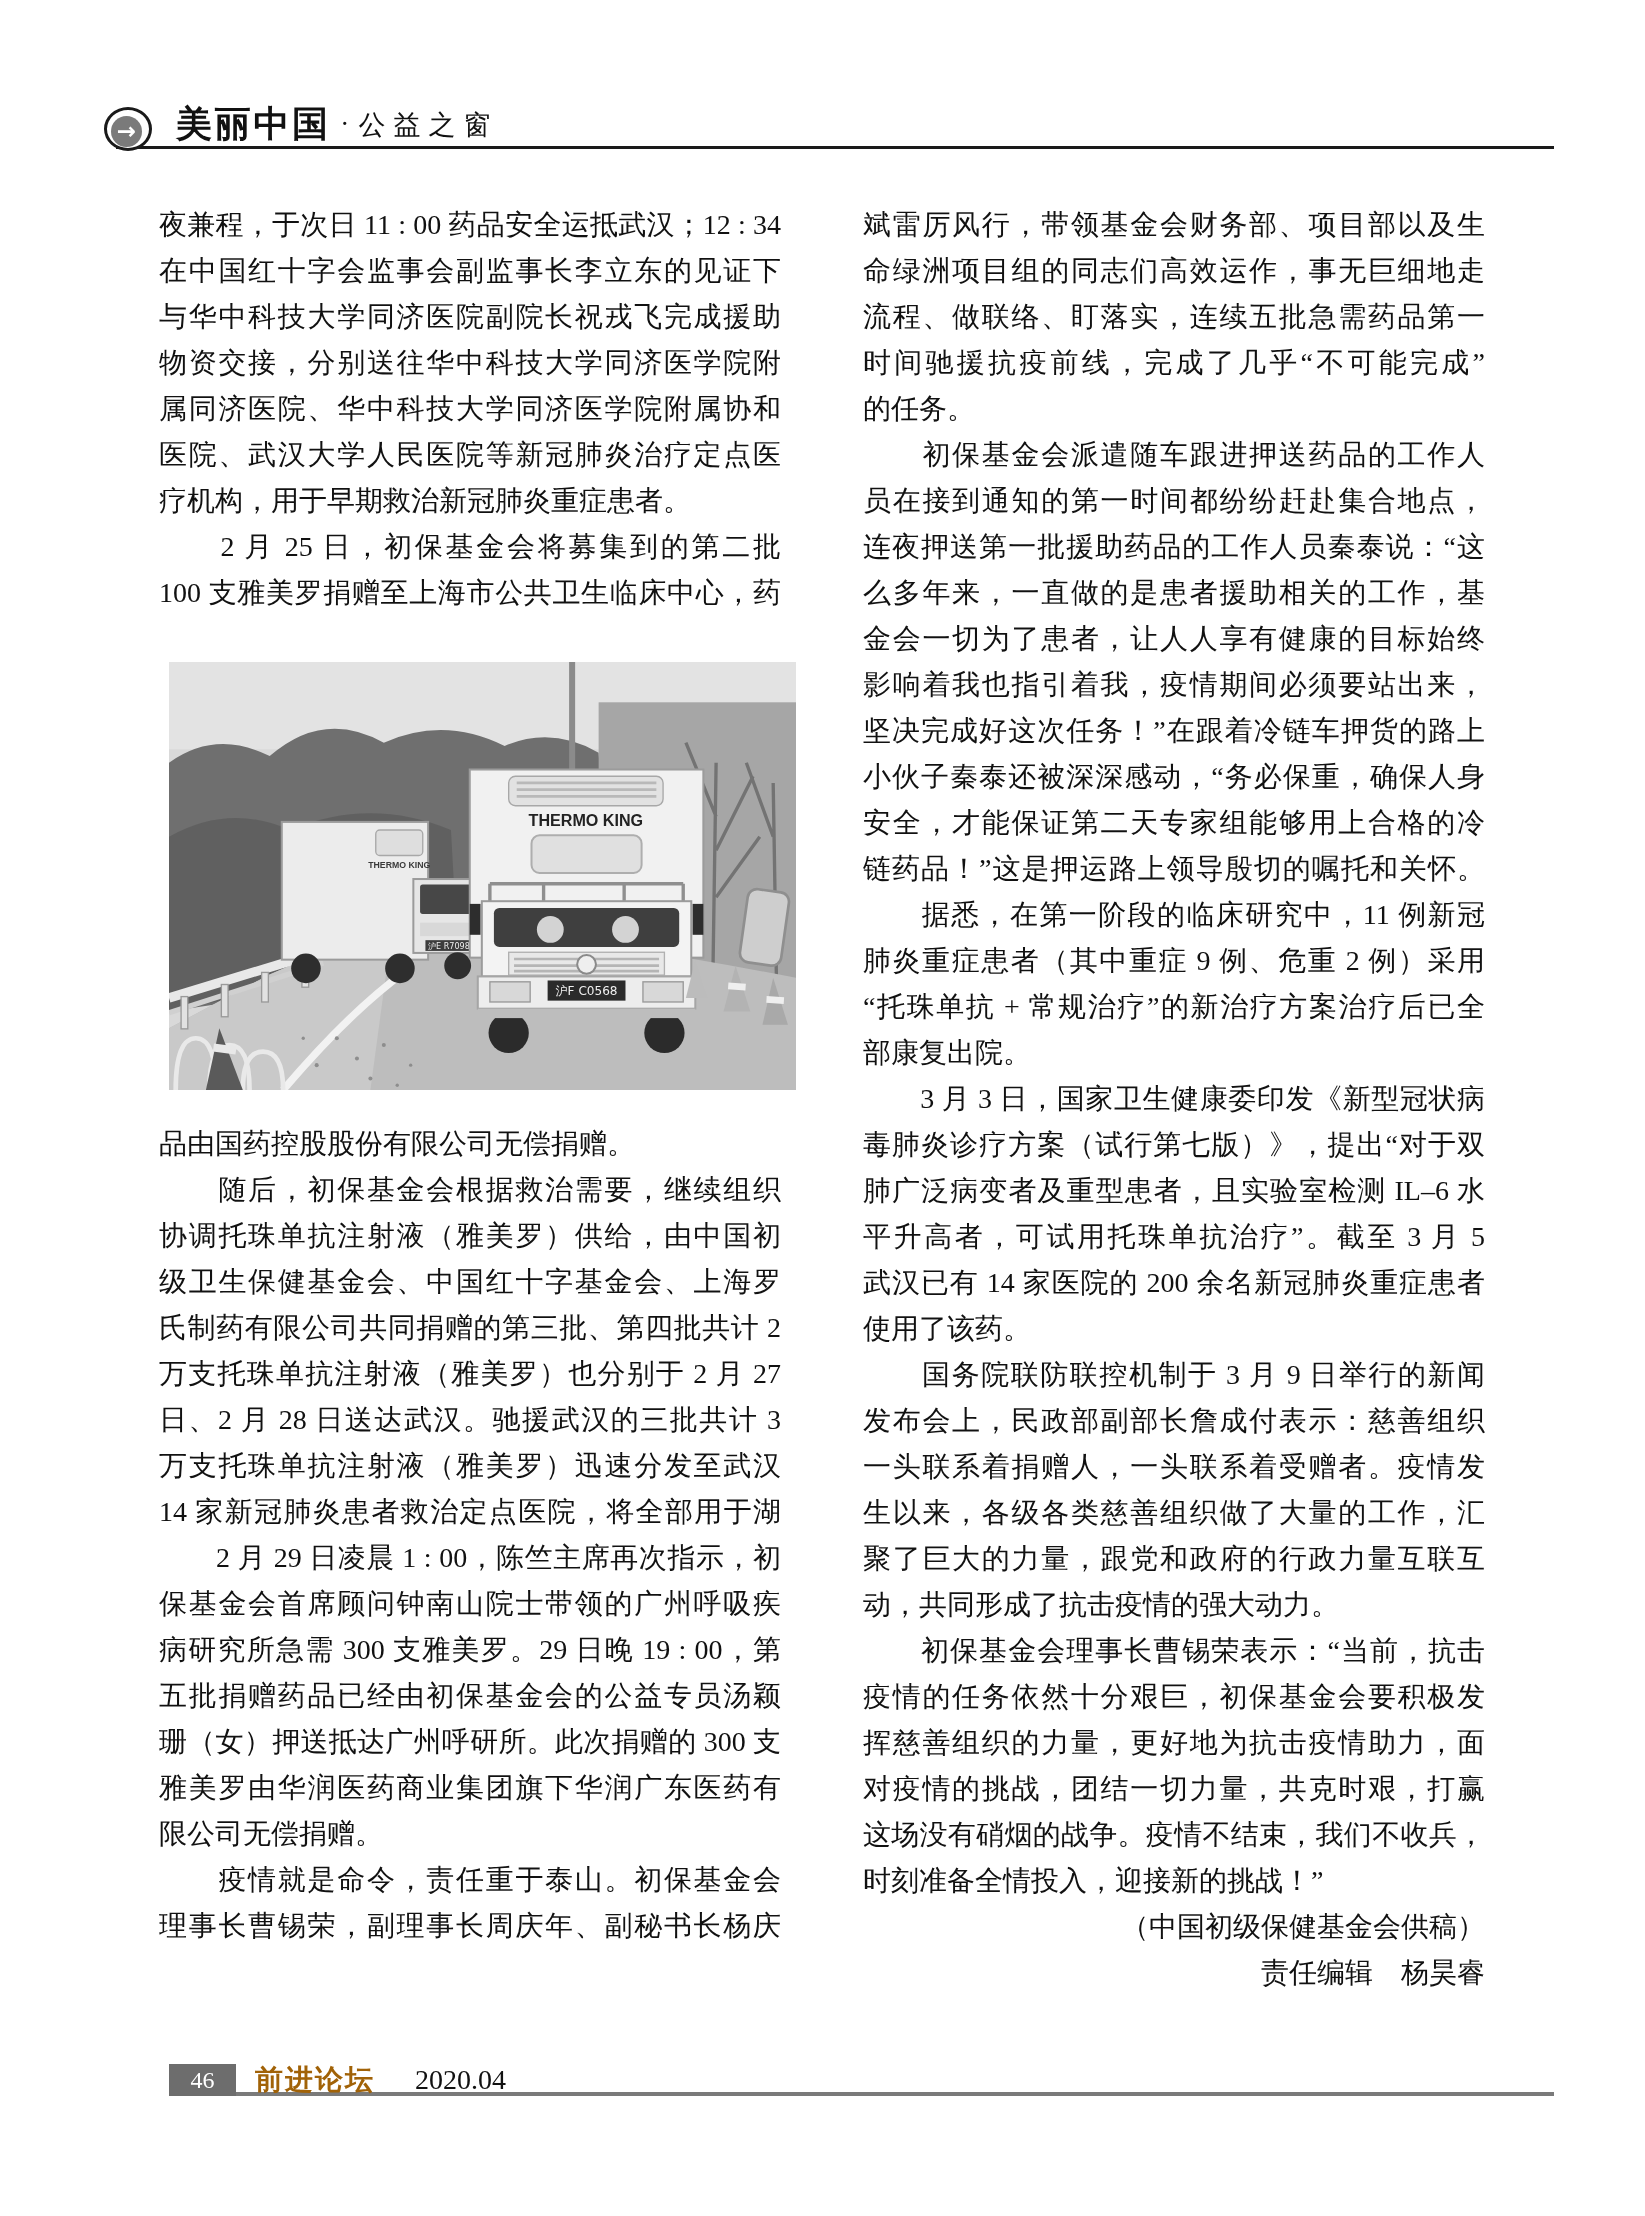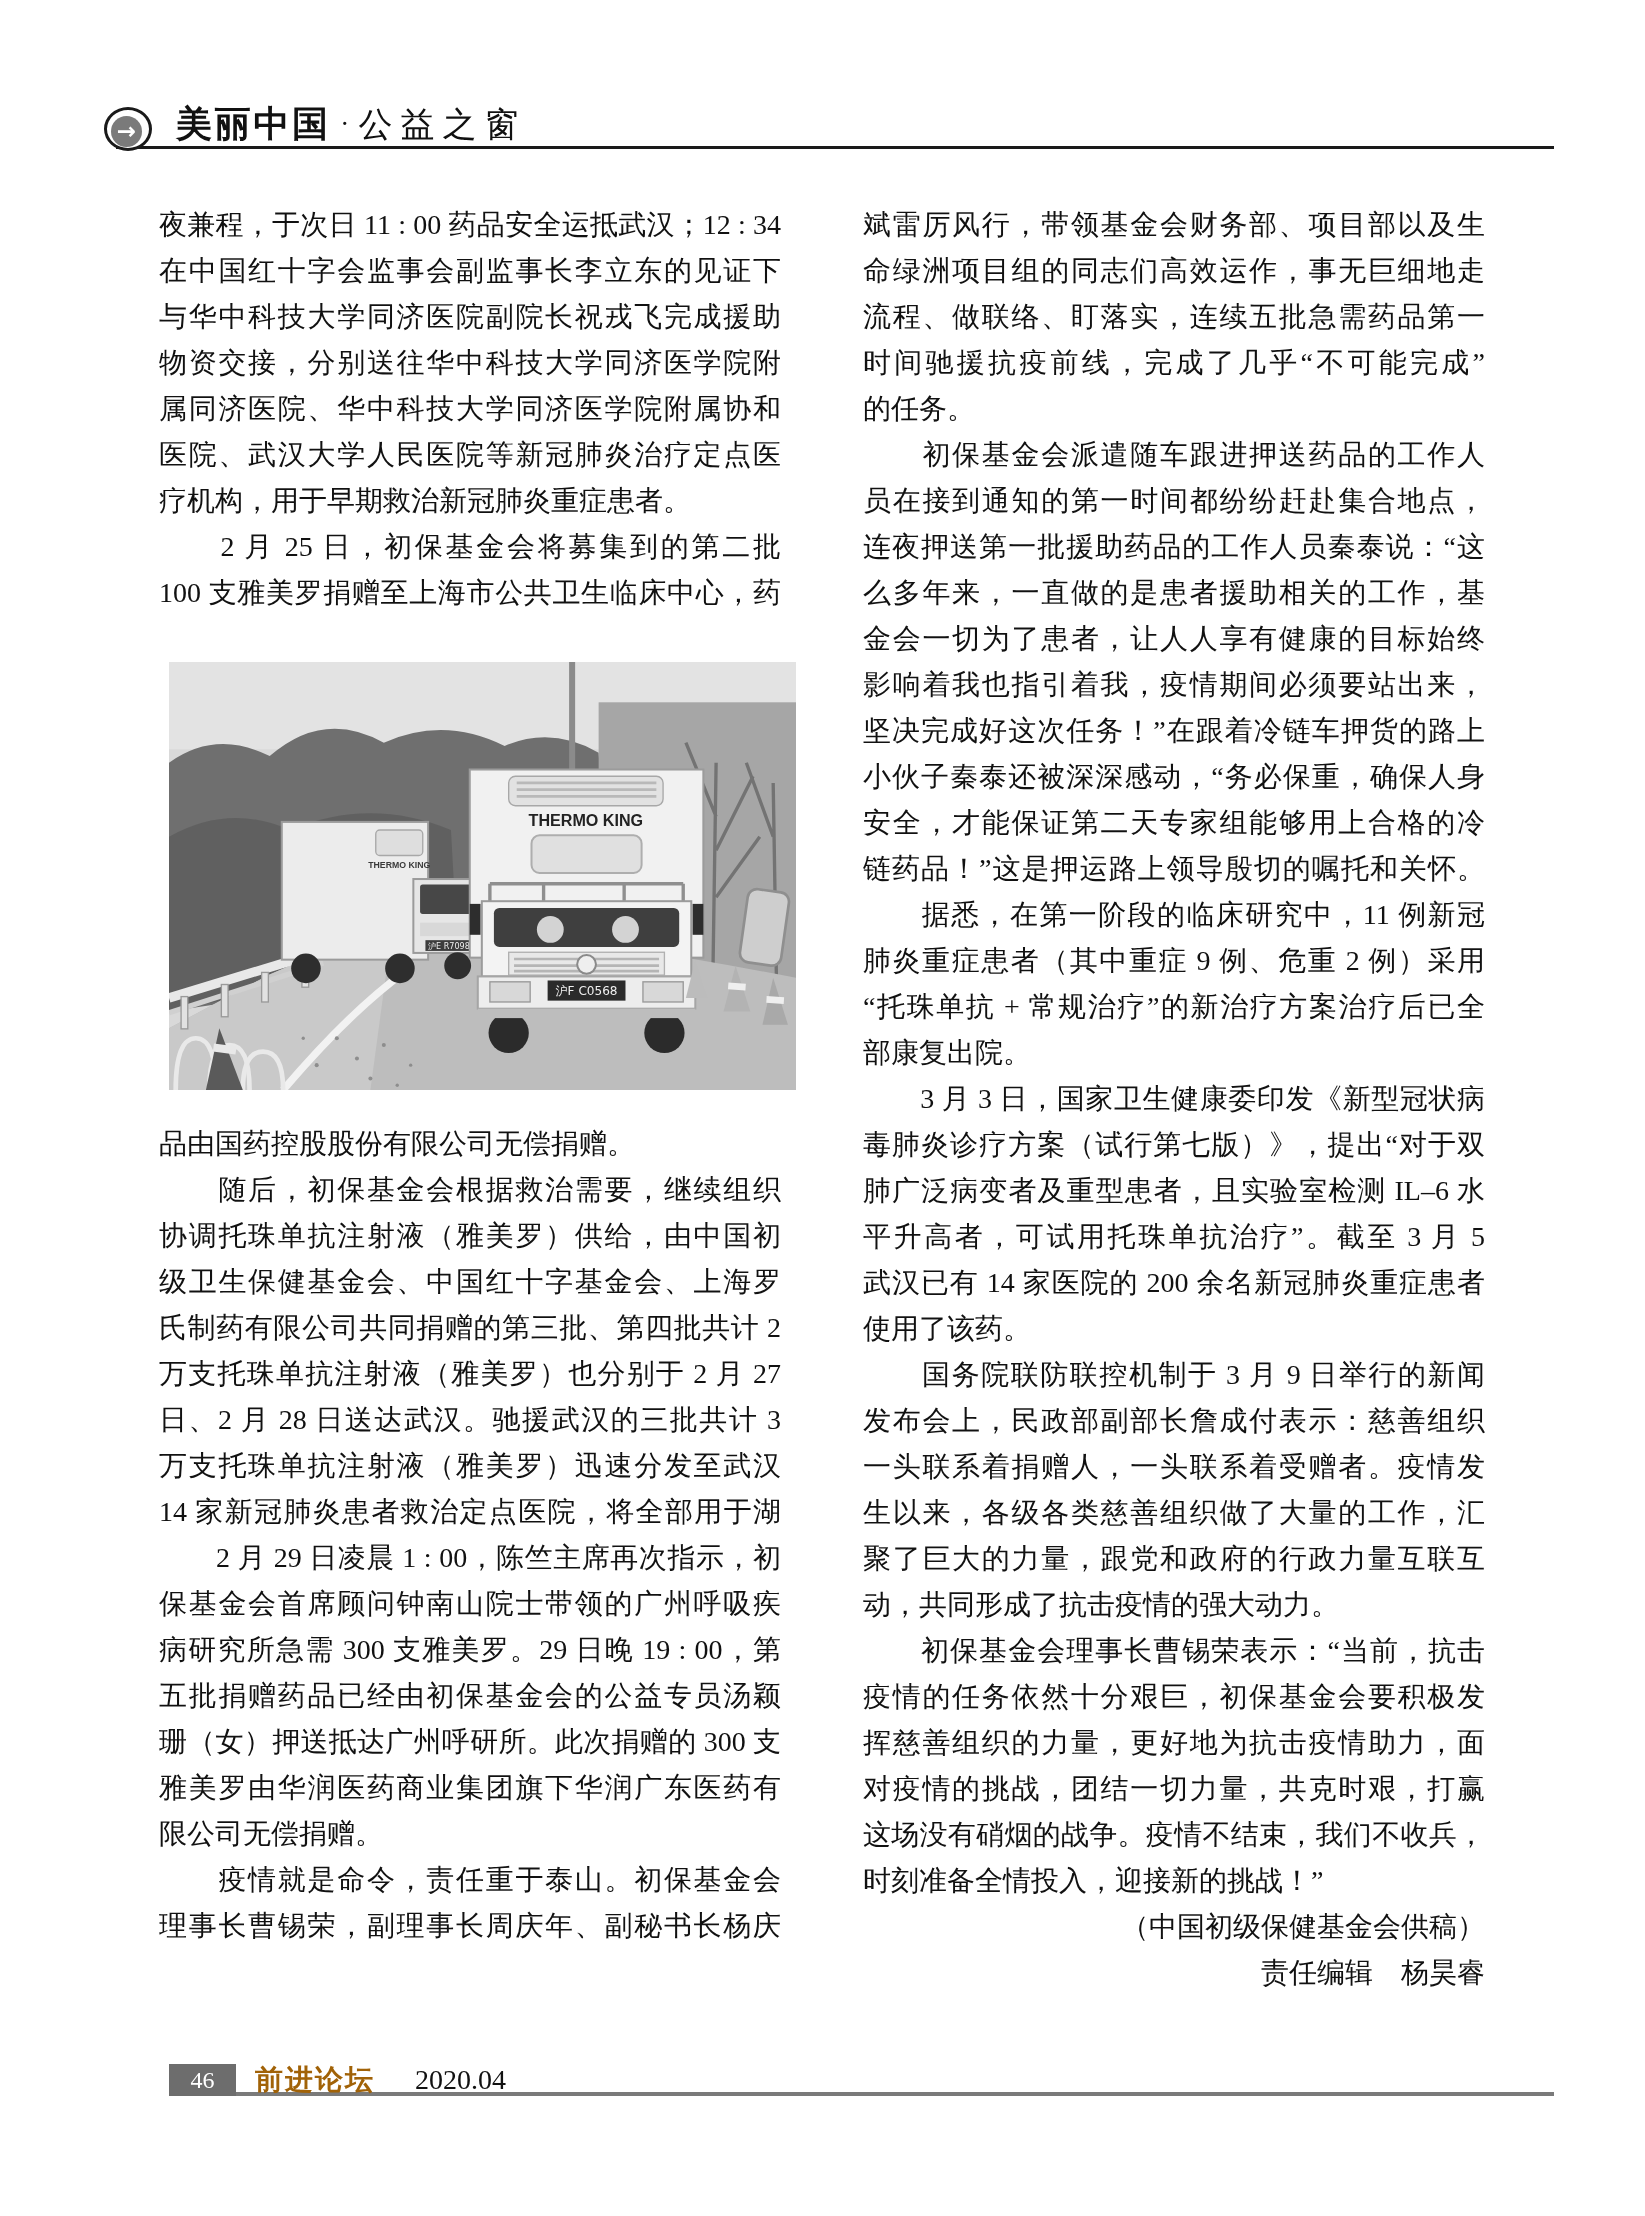--- a/index.html
+++ b/index.html
@@ -10,21 +10,21 @@
   .hdr-ring{position:absolute;left:104px;top:107px;width:42px;height:38px;
             border:3.4px solid #1a1a1a;border-radius:50%;background:#fff;z-index:3;}
   .hdr-dot{position:absolute;left:111px;top:116px;width:31px;height:31px;border-radius:50%;
            background:#7a7a7a;z-index:4;display:flex;align-items:center;justify-content:center;}
   .hdr-dot span{color:#fff;font-family:"DejaVu Sans",sans-serif;font-size:23px;font-weight:bold;line-height:1;}
   .hdr-rule{position:absolute;left:116px;top:146px;width:1438px;height:3.4px;background:#1a1a1a;z-index:2;}
   .hdr-title{position:absolute;left:176px;top:101px;height:47px;display:flex;align-items:center;z-index:3;}
   .hdr-main{font-family:"Liberation Sans",sans-serif;font-weight:bold;font-size:36px;
             letter-spacing:2.7px;color:#111;}
   .hdr-sep{font-size:27px;margin:0 9.4px;color:#111;}
-  .hdr-sub{font-family:"Liberation Serif",serif;font-size:34px;letter-spacing:8px;color:#111;}
+  .hdr-sub{font-family:"Liberation Serif",serif;font-size:27px;letter-spacing:8px;color:#111;}
 
   
   .col{position:absolute;width:622px;font-size:28px;line-height:46px;}
   .line{height:46px;overflow:hidden;text-align:justify;}
   .line.j{text-align-last:justify;}
   .line.l{text-align-last:left;}
   .line.r{text-align-last:right;}
   #leftcol1{left:159px;top:202px;}
   #leftcol2{left:159px;top:1121px;}
   #rightcol{left:863px;top:202px;}

